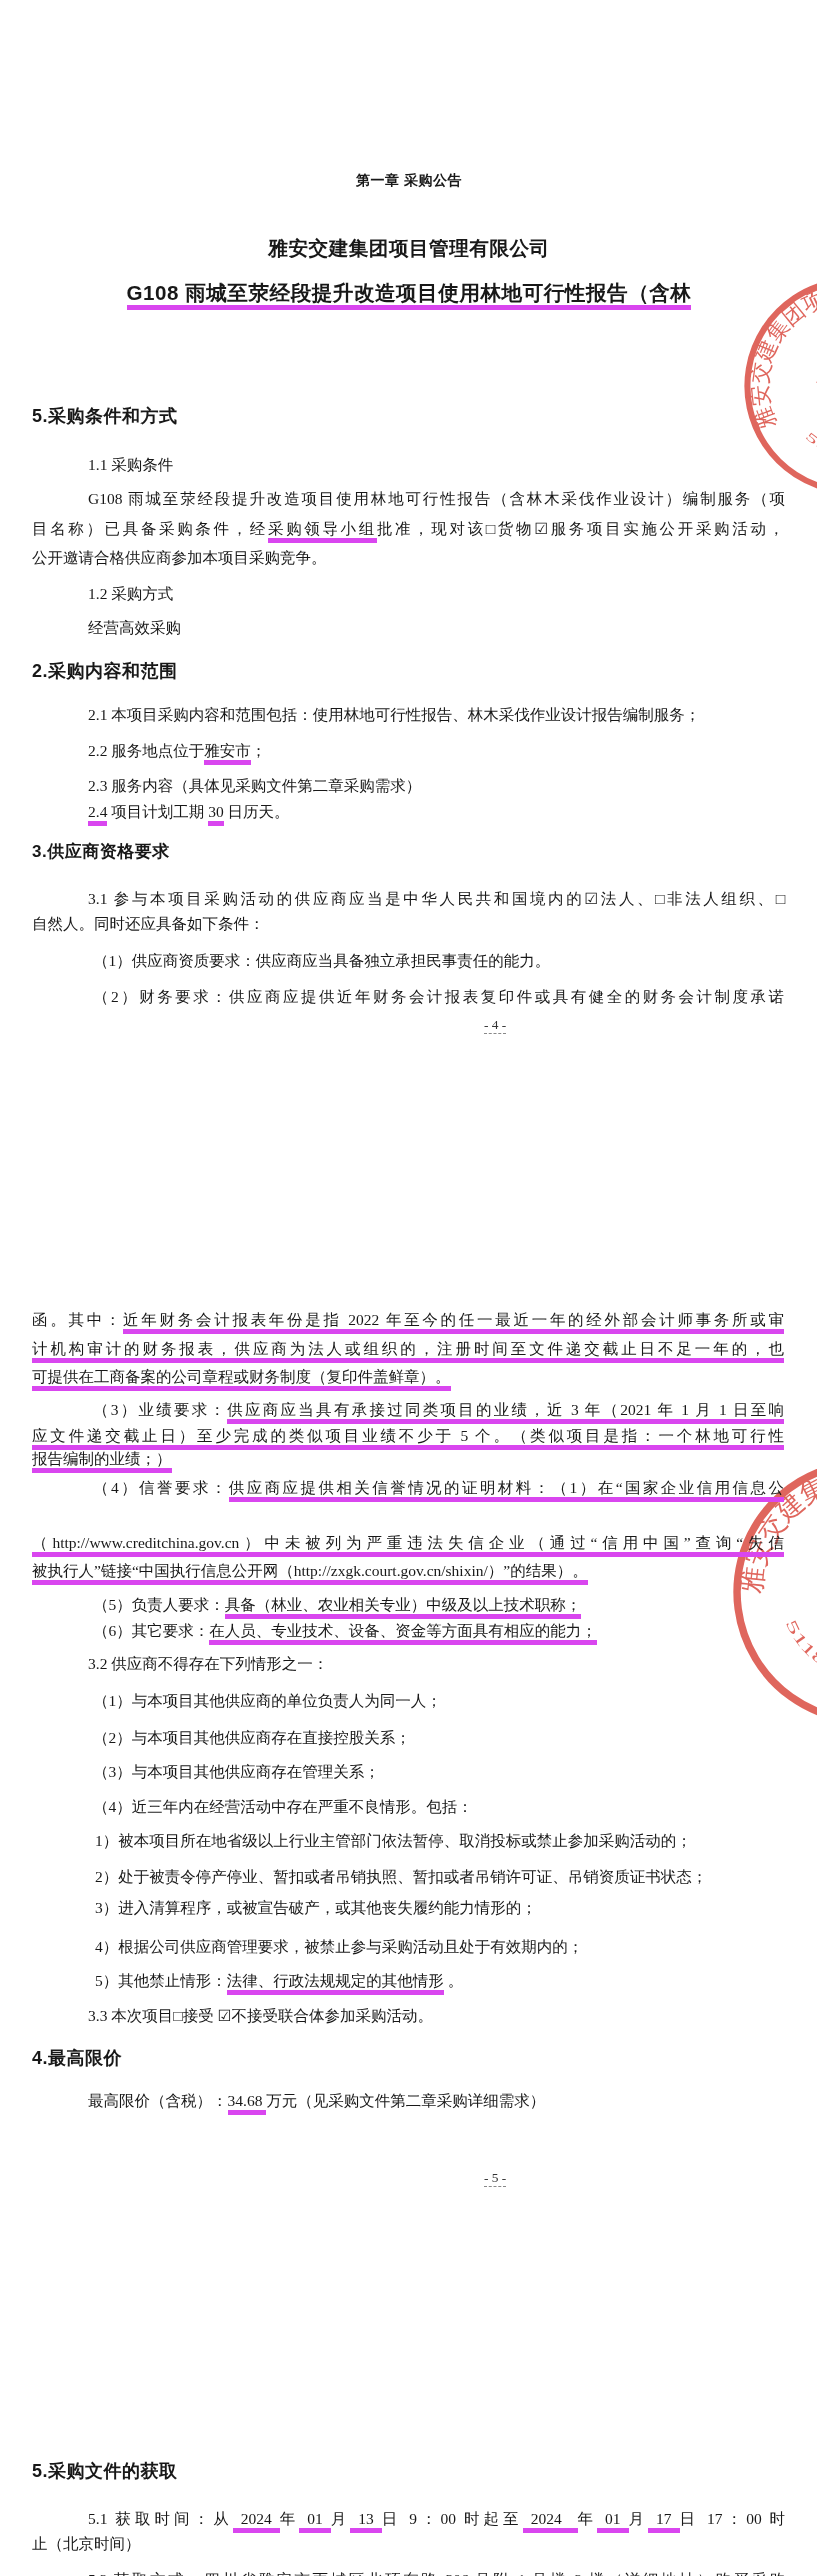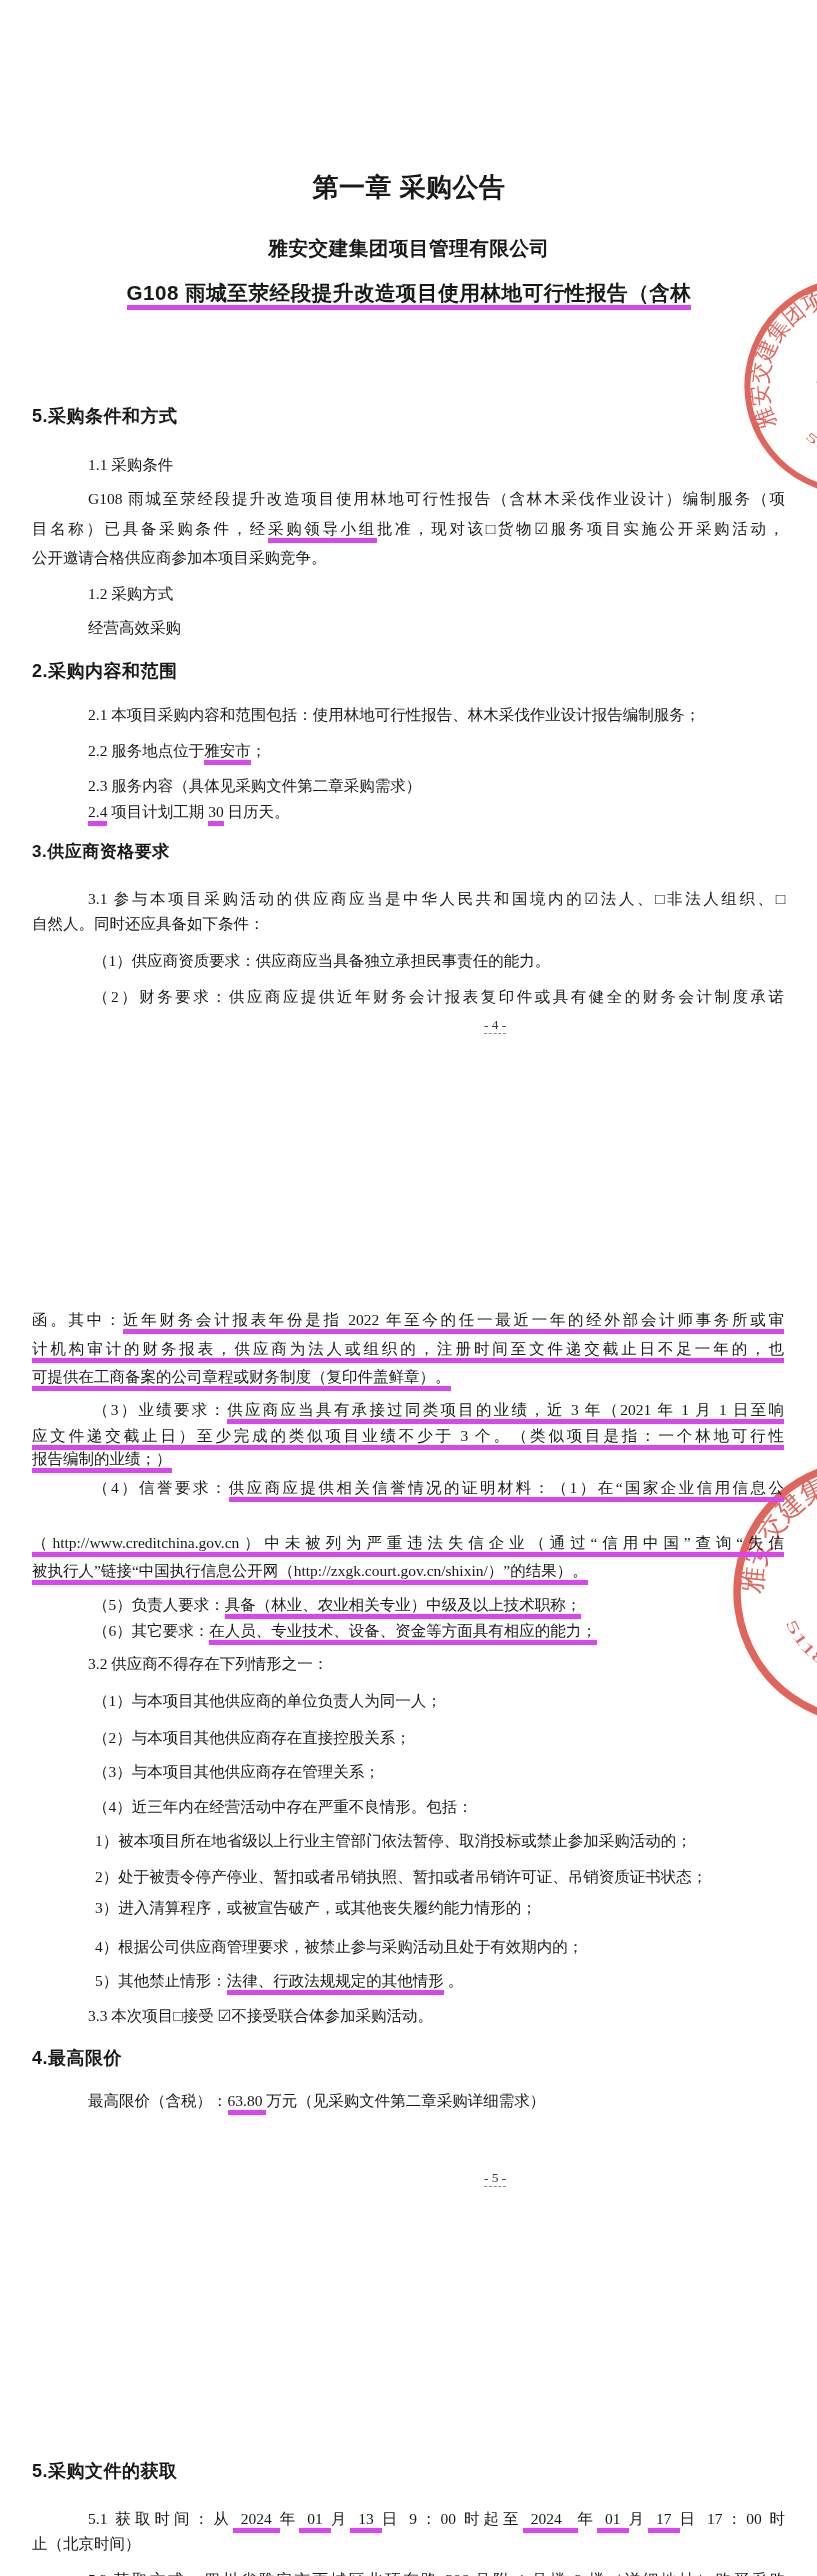--- a/index.html
+++ b/index.html
@@ -33,21 +33,21 @@
   </svg>
 
   <svg class="seal" viewBox="0 0 520 520" style="left:731px;top:264px;width:244px;height:244px;transform:rotate(-12deg)">
     <use href="#sealSym"></use>
   </svg>
 
   <svg class="seal" viewBox="0 0 520 520" style="left:717px;top:1443px;width:298px;height:298px;transform:rotate(14deg)">
     <use href="#sealSym"></use>
   </svg>
 
-<div class="ln ctr hd" style="top: 171px; font-size: 26px;"><span>第一章 采购公告</span></div>
+<div class="ln ctr hd" style="top: 171px; font-size: 14px;"><span>第一章 采购公告</span></div>
     <div class="ln ctr hd" style="top: 236px; font-size: 19.6px;"><span>雅安交建集团项目管理有限公司</span></div>
     <div class="ln ctr hd" style="top: 280px; font-size: 20.6px;"><span class="u">G108 雨城至荥经段提升改造项目使用林地可行性报告（含林</span></div>
     <div class="ln hd" style="top: 405px; left: 32px; font-size: 18px;"><span>5.采购条件和方式</span></div>
     <div class="ln" style="top: 455px; left: 88px;"><span>1.1 采购条件</span></div>
     <div class="ln just" style="top: 489px; left: 88px; width: 697px;"><span>G108 雨城至荥经段提升改造项目使用林地可行性报告（含林木采伐作业设计）编制服务（项</span></div>
     <div class="ln just" style="top: 519px; left: 32px; width: 752px;"><span>目名称）已具备采购条件，经</span><span class="u">采购领导小组</span><span>批准，现对该</span><span>□</span><span>货物</span><span>☑</span><span>服务项目实施公开采购活动，</span></div>
     <div class="ln" style="top: 548px; left: 32px;"><span>公开邀请合格供应商参加本项目采购竞争。</span></div>
     <div class="ln" style="top: 584px; left: 88px;"><span>1.2 采购方式</span></div>
     <div class="ln" style="top: 618px; left: 88px;"><span>经营高效采购</span></div>
     <div class="ln hd" style="top: 660px; left: 32px; font-size: 18px;"><span>2.采购内容和范围</span></div>
@@ -58,39 +58,39 @@
     <div class="ln hd" style="top: 841px; left: 32px; font-size: 17px;"><span>3.供应商资格要求</span></div>
     <div class="ln just" style="top: 889px; left: 88px; width: 697px;"><span>3.1 参与本项目采购活动的供应商应当是中华人民共和国境内的</span><span>☑</span><span>法人、</span><span>□</span><span>非法人组织、</span><span>□</span></div>
     <div class="ln" style="top: 914px; left: 32px;"><span>自然人。同时还应具备如下条件：</span></div>
     <div class="ln" style="top: 951px; left: 93px;"><span>（1）供应商资质要求：供应商应当具备独立承担民事责任的能力。</span></div>
     <div class="ln just" style="top: 987px; left: 93px; width: 691px;"><span>（2）财务要求：供应商应提供近年财务会计报表复印件或具有健全的财务会计制度承诺</span></div>
     <div class="ln footer" style="top: 1016px; left: 484px;"><span class="u">- 4 -</span></div>
     <div class="ln just" style="top: 1310px; left: 32px; width: 752px;"><span>函。其中：</span><span class="u">近年财务会计报表年份是指 2022 年至今的任一最近一年的经外部会计师事务所或审</span></div>
     <div class="ln just" style="top: 1339px; left: 32px; width: 752px;"><span class="u">计机构审计的财务报表，供应商为法人或组织的，注册时间至文件递交截止日不足一年的，也</span></div>
     <div class="ln" style="top: 1367px; left: 32px;"><span class="u">可提供在工商备案的公司章程或财务制度（复印件盖鲜章）。</span></div>
     <div class="ln just" style="top: 1400px; left: 93px; width: 691px;"><span>（3）业绩要求：</span><span class="u">供应商应当具有承接过同类项目的业绩，近 3 年（2021 年 1 月 1 日至响</span></div>
-    <div class="ln just" style="top: 1426px; left: 32px; width: 752px;"><span class="u">应文件递交截止日）至少完成的类似项目业绩不少于 3 个。（类似项目是指：一个林地可行性</span></div>
+    <div class="ln just" style="top: 1426px; left: 32px; width: 752px;"><span class="u">应文件递交截止日）至少完成的类似项目业绩不少于 5 个。（类似项目是指：一个林地可行性</span></div>
     <div class="ln" style="top: 1449px; left: 32px;"><span class="u">报告编制的业绩；）</span></div>
     <div class="ln just" style="top: 1478px; left: 93px; width: 691px;"><span>（4）信誉要求：</span><span class="u">供应商应提供相关信誉情况的证明材料：（1）在“国家企业信用信息公</span></div>
     <div class="ln just" style="top: 1533px; left: 32px; width: 752px;"><span class="u">（http://www.creditchina.gov.cn）中未被列为严重违法失信企业（通过“信用中国”查询“失信</span></div>
     <div class="ln" style="top: 1561px; left: 32px;"><span class="u">被执行人”链接“中国执行信息公开网（http://zxgk.court.gov.cn/shixin/）”的结果）。</span></div>
     <div class="ln" style="top: 1595px; left: 93px;"><span>（5）负责人要求：</span><span class="u">具备（林业、农业相关专业）中级及以上技术职称；</span></div>
     <div class="ln" style="top: 1621px; left: 93px;"><span>（6）其它要求：</span><span class="u">在人员、专业技术、设备、资金等方面具有相应的能力；</span></div>
     <div class="ln" style="top: 1654px; left: 88px;"><span>3.2 供应商不得存在下列情形之一：</span></div>
     <div class="ln" style="top: 1691px; left: 93px;"><span>（1）与本项目其他供应商的单位负责人为同一人；</span></div>
     <div class="ln" style="top: 1728px; left: 93px;"><span>（2）与本项目其他供应商存在直接控股关系；</span></div>
     <div class="ln" style="top: 1762px; left: 93px;"><span>（3）与本项目其他供应商存在管理关系；</span></div>
     <div class="ln" style="top: 1797px; left: 93px;"><span>（4）近三年内在经营活动中存在严重不良情形。包括：</span></div>
     <div class="ln" style="top: 1831px; left: 95px;"><span>1）被本项目所在地省级以上行业主管部门依法暂停、取消投标或禁止参加采购活动的；</span></div>
     <div class="ln" style="top: 1867px; left: 95px;"><span>2）处于被责令停产停业、暂扣或者吊销执照、暂扣或者吊销许可证、吊销资质证书状态；</span></div>
     <div class="ln" style="top: 1898px; left: 95px;"><span>3）进入清算程序，或被宣告破产，或其他丧失履约能力情形的；</span></div>
     <div class="ln" style="top: 1937px; left: 95px;"><span>4）根据公司供应商管理要求，被禁止参与采购活动且处于有效期内的；</span></div>
     <div class="ln" style="top: 1971px; left: 95px;"><span>5）其他禁止情形：</span><span class="u">法律、行政法规规定的其他情形</span><span> 。</span></div>
     <div class="ln" style="top: 2006px; left: 88px;"><span>3.3 本次项目</span><span>□</span><span>接受 </span><span>☑</span><span>不接受联合体参加采购活动。</span></div>
     <div class="ln hd" style="top: 2047px; left: 32px; font-size: 18px;"><span>4.最高限价</span></div>
-    <div class="ln" style="top: 2091px; left: 88px;"><span>最高限价（含税）：</span><span class="u">63.80 </span><span>万元（见采购文件第二章采购详细需求）</span></div>
+    <div class="ln" style="top: 2091px; left: 88px;"><span>最高限价（含税）：</span><span class="u">34.68 </span><span>万元（见采购文件第二章采购详细需求）</span></div>
     <div class="ln footer" style="top: 2169px; left: 484px;"><span class="u">- 5 -</span></div>
     <div class="ln hd" style="top: 2460px; left: 32px; font-size: 18px;"><span>5.采购文件的获取</span></div>
     <div class="ln just" style="top: 2509px; left: 88px; width: 697px;"><span>5.1 获取时间：从</span><span class="u"> 2024 </span><span>年</span><span class="u"> 01 </span><span>月</span><span class="u"> 13 </span><span>日 9：00 时起至</span><span class="u"> 2024  </span><span>年</span><span class="u"> 01 </span><span>月</span><span class="u"> 17 </span><span>日 17：00 时</span></div>
     <div class="ln" style="top: 2534px; left: 32px;"><span>止（北京时间）</span></div>
     <div class="ln just" style="top: 2570px; left: 88px; width: 697px;"><span>5.2 获取方式：</span><span class="u">四川省雅安市雨城区北环东路 306 号附 1 号楼 2 楼（详细地址）购买采购</span></div>
   </div>
 
 
 </body></html>

